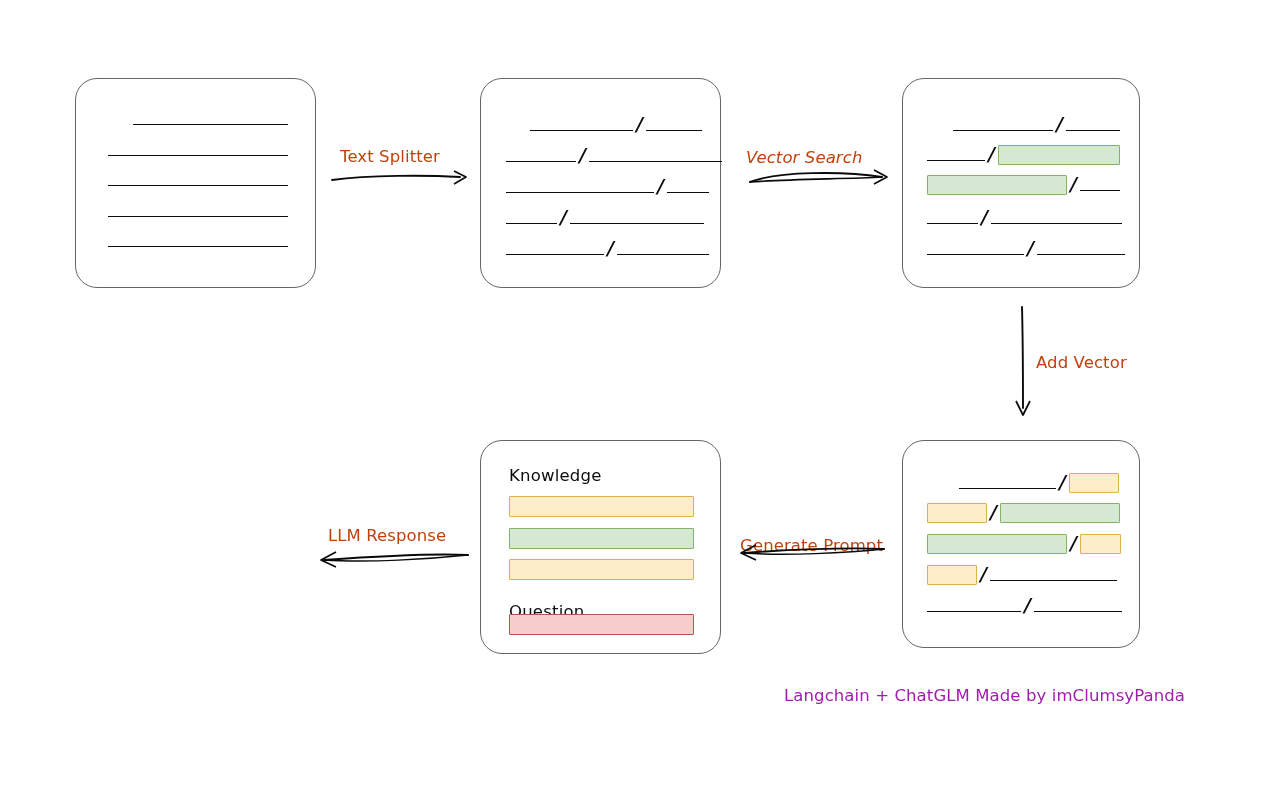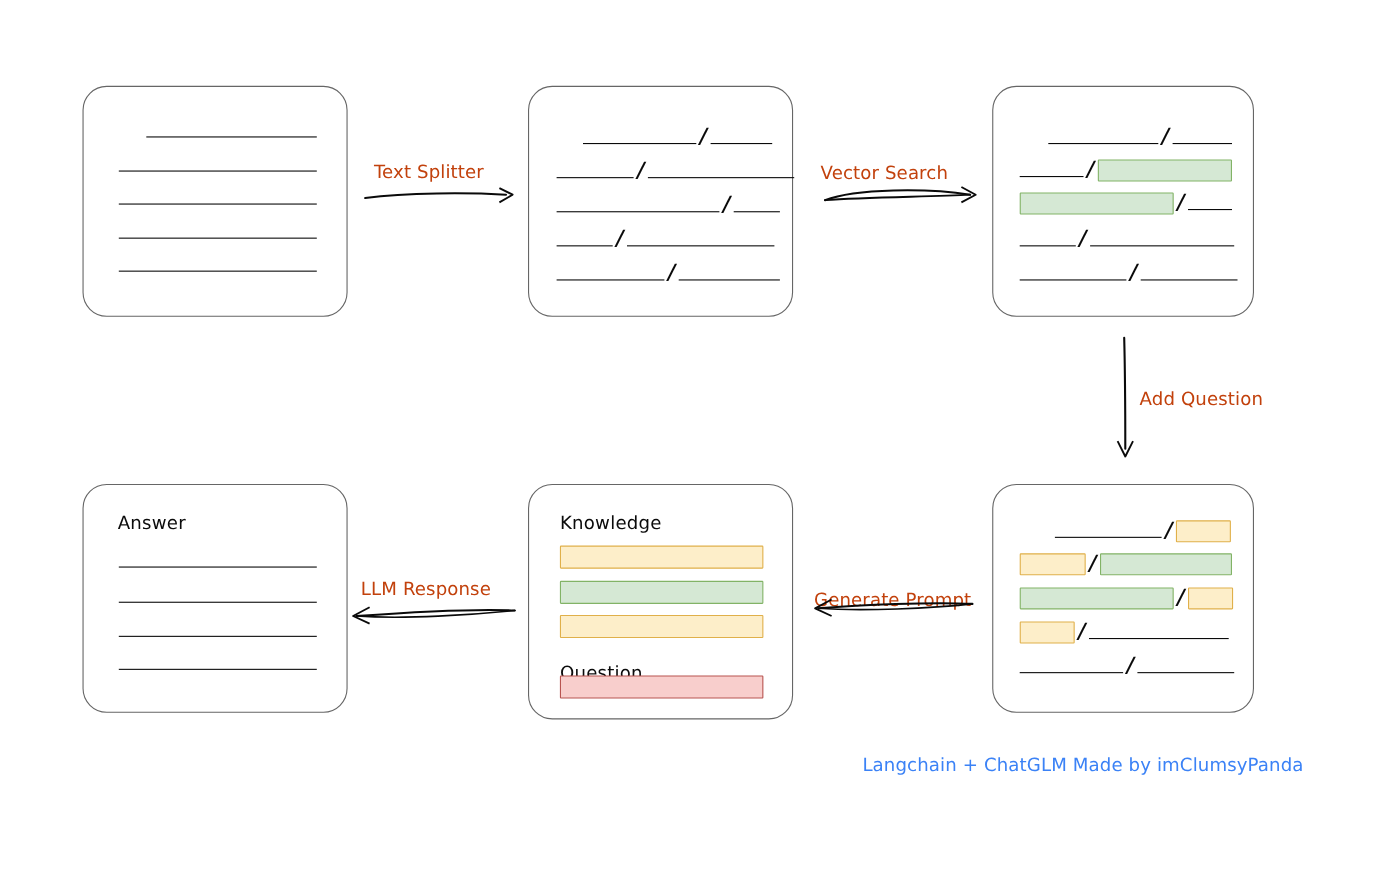--- a/index.html
+++ b/index.html
@@ -97,21 +97,21 @@
     letter-spacing: 0.1px;
   }
   .arrow-svg {
     position: absolute;
     overflow: visible;
   }
   .footer-note {
     position: absolute;
     font-family: "DejaVu Sans", sans-serif;
     font-size: 16.5px;
-    color: #3b82f6;
+    color: #a21caf;
     white-space: nowrap;
     letter-spacing: 0.1px;
   }
 </style>
 </head>
 <body>
 
 <div id="stage">
 
   <div class="doc-box" style="left:75px; top:78px; width:241px; height:210px;">
@@ -149,21 +149,21 @@
         <span class="slash">/</span>
         <div class="seg-line" style="width:134px;"></div>
     </div>
     <div class="row" style="left:25px; top:160px;">
       <div class="seg-line" style="width:98px;"></div>
         <span class="slash">/</span>
         <div class="seg-line" style="width:92px;"></div>
     </div>
   </div>
 
-  <div class="arrow-label" style="left:746px; top:148px;">Vector Search</div>
+  <div class="arrow-label" style="left:746px; top:148px;font-style:italic;">Vector Search</div>
   <svg class="arrow-svg" style="left:748px; top:165px;" width="142" height="24" viewBox="0 0 142 24">
     <path d="M2,17 C30,6 96,6 134,12" stroke="#0a0a0a" stroke-width="1.9" fill="none" stroke-linecap="round"></path>
     <path d="M2,17 C40,14 100,14 134,12" stroke="#0a0a0a" stroke-width="1.6" fill="none" stroke-linecap="round"></path>
     <path d="M126,5 L139,12 L126,19" stroke="#0a0a0a" stroke-width="1.7" fill="none" stroke-linejoin="round"></path>
   </svg>
 
   <div class="doc-box" style="left:902px; top:78px; width:238px; height:210px;">
     <div class="row" style="left:50px; top:36px;">
       <div class="seg-line" style="width:100px;"></div>
         <span class="slash">/</span>
@@ -184,21 +184,21 @@
         <span class="slash">/</span>
         <div class="seg-line" style="width:131px;"></div>
     </div>
     <div class="row" style="left:24px; top:160px;">
       <div class="seg-line" style="width:97px;"></div>
         <span class="slash">/</span>
         <div class="seg-line" style="width:88px;"></div>
     </div>
   </div>
 
-  <div class="arrow-label" style="left:1036px; top:353px;">Add Question</div>
+  <div class="arrow-label" style="left:1036px; top:353px;">Add Vector</div>
   <svg class="arrow-svg" style="left:1012px; top:305px;" width="24" height="115" viewBox="0 0 24 115">
     <path d="M10,2 C11,40 11,70 11,103" stroke="#0a0a0a" stroke-width="1.9" fill="none" stroke-linecap="round"></path>
     <path d="M4,96 L11,110 L18,96" stroke="#0a0a0a" stroke-width="1.7" fill="none" stroke-linejoin="round"></path>
   </svg>
 
   <div class="doc-box" style="left:902px; top:440px; width:238px; height:208px;">
     <div class="row" style="left:56px; top:32px;">
       <div class="seg-line" style="width:97px;"></div>
         <span class="slash">/</span>
         <div class="chip yellow" style="width:50px;"></div>
@@ -241,23 +241,16 @@
     <div class="bar red" style="left:28px; top:173px; width:185px;"></div>
   </div>
 
   <div class="arrow-label" style="left:328px; top:526px;">LLM Response</div>
   <svg class="arrow-svg" style="left:318px; top:546px;" width="152" height="24" viewBox="0 0 152 24">
     <path d="M150,9 C110,7 48,11 6,14" stroke="#0a0a0a" stroke-width="1.9" fill="none" stroke-linecap="round"></path>
     <path d="M150,9 C112,13 50,17 6,14" stroke="#0a0a0a" stroke-width="1.4" fill="none" stroke-linecap="round"></path>
     <path d="M18,6 L3,14 L18,21" stroke="#0a0a0a" stroke-width="1.7" fill="none" stroke-linejoin="round"></path>
   </svg>
 
-  <div class="doc-box" style="left:75px; top:440px; width:241px; height:208px;">
-    <div class="box-title" style="left:31px; top:25px;">Answer</div>
-    <div class="plain-line" style="left:32px; top:74px; width:180px;"></div>
-    <div class="plain-line" style="left:32px; top:106px; width:180px;"></div>
-    <div class="plain-line" style="left:32px; top:137px; width:180px;"></div>
-    <div class="plain-line" style="left:32px; top:167px; width:180px;"></div>
-  </div>
 
   <div class="footer-note" style="left:784px; top:686px;">Langchain + ChatGLM Made by imClumsyPanda</div>
 
 </div>
 
 </body></html>

